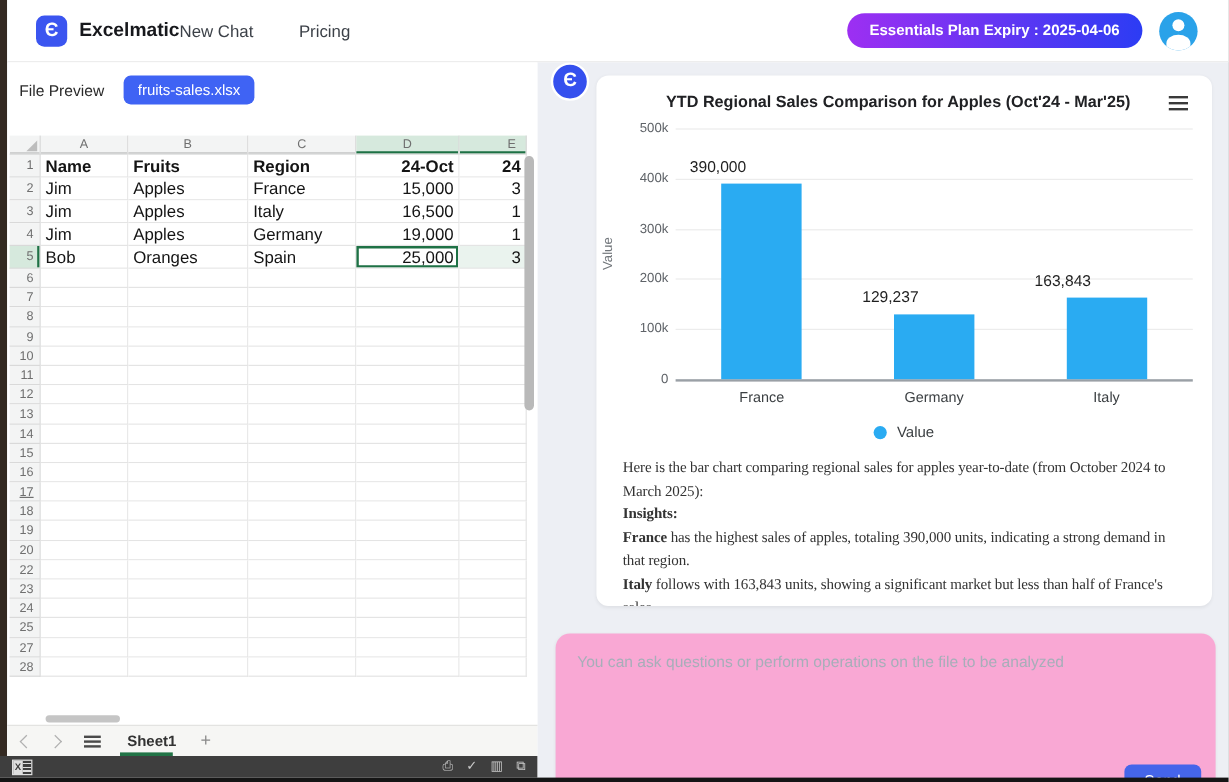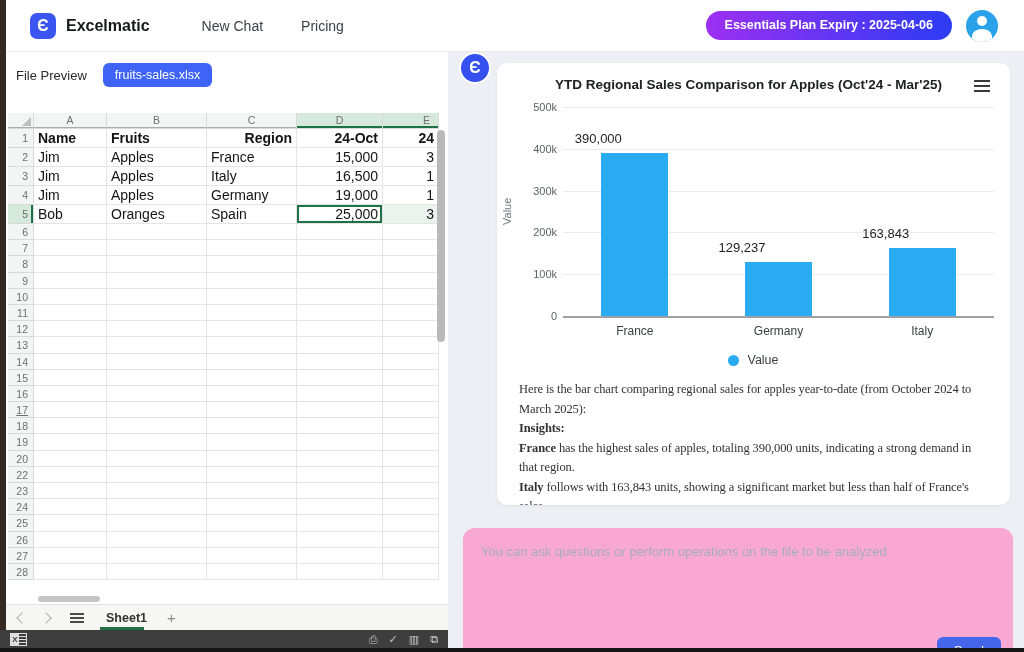--- a/index.html
+++ b/index.html
@@ -10,21 +10,21 @@
   }
   
   .desktop-strip { position:absolute; left:0; top:0; width:6px; height:630px; background:#342a22; }
 
   
   .nav { position:absolute; left:6px; top:0; width:1018px; height:52px; background:#fff;
          border-bottom:1px solid #e9e9e9; display:flex; align-items:center; }
   .logo-sq { width:26px; height:26px; margin-left:24px; border-radius:7px; background:#3b55f0;
              color:#fff; font-weight:bold; font-size:16px; line-height:26px; text-align:center; }
   .brand { margin-left:10px; font-size:16px; font-weight:600; color:#17181c; }
-  .nav-link { margin-left:52px; font-size:14px; font-weight:500; color:#3c4148; cursor:pointer; }
+  .nav-link { font-size:14px; font-weight:500; color:#3c4148; cursor:pointer; }
   .nav-link + .nav-link { margin-left:38px; }
   .nav-right { margin-left:auto; display:flex; align-items:center; }
   .plan-pill { height:29px; line-height:29px; padding:0 19px; border-radius:15px; color:#fff;
                font-size:12.5px; font-weight:600;
                background:linear-gradient(90deg,#9d2ff2 0%,#2c3cf4 100%); }
   .avatar { position:relative; width:32px; height:32px; border-radius:50%; background:#2aa2e9;
             overflow:hidden; margin-left:14px; margin-right:26px; }
   .avatar .head { position:absolute; top:6px; left:11px; width:10px; height:10px; background:#fff; border-radius:50%; }
   .avatar .torso { position:absolute; top:19px; left:6px; width:20px; height:14px; background:#fff; border-radius:50% 50% 0 0; }
 
@@ -159,21 +159,21 @@
           <div class="c" style="width: 73px;">A</div>
           <div class="c" style="width: 100px;">B</div>
           <div class="c" style="width: 90px;">C</div>
           <div class="c sel" style="width: 86px;">D</div>
           <div class="c sel lastcol" style="width: 56px;">E</div>
         </div>
         <div class="srow tall">
           <div class="c rowhdr" style="width: 26px;">1</div>
           <div class="c cell b" style="width: 73px;">Name</div>
           <div class="c cell b" style="width: 100px;">Fruits</div>
-          <div class="c cell b" style="width: 90px; text-align: right;">Region</div>
+          <div class="c cell b" style="width: 90px;">Region</div>
           <div class="c cell b num" style="width: 86px;">24-Oct</div>
           <div class="c cell b num" style="width: 56px;">24</div>
         </div>
         <div class="srow tall">
           <div class="c rowhdr" style="width: 26px;">2</div>
           <div class="c cell" style="width: 73px;">Jim</div>
           <div class="c cell" style="width: 100px;">Apples</div>
           <div class="c cell" style="width: 90px;">France</div>
           <div class="c cell num" style="width: 86px;">15,000</div>
           <div class="c cell num" style="width: 56px;">3</div>
@@ -341,28 +341,20 @@
         <div class="srow">
           <div class="c rowhdr" style="width: 26px;">24</div>
           <div class="c cell" style="width: 73px;"></div>
           <div class="c cell" style="width: 100px;"></div>
           <div class="c cell" style="width: 90px;"></div>
           <div class="c cell num" style="width: 86px;"></div>
           <div class="c cell num" style="width: 56px;"></div>
         </div>
         <div class="srow">
           <div class="c rowhdr" style="width: 26px;">25</div>
-          <div class="c cell" style="width: 73px;"></div>
-          <div class="c cell" style="width: 100px;"></div>
-          <div class="c cell" style="width: 90px;"></div>
-          <div class="c cell num" style="width: 86px;"></div>
-          <div class="c cell num" style="width: 56px;"></div>
-        </div>
-        <div class="srow">
-          <div class="c rowhdr" style="width: 26px;">26</div>
           <div class="c cell" style="width: 73px;"></div>
           <div class="c cell" style="width: 100px;"></div>
           <div class="c cell" style="width: 90px;"></div>
           <div class="c cell num" style="width: 86px;"></div>
           <div class="c cell num" style="width: 56px;"></div>
         </div>
         <div class="srow">
           <div class="c rowhdr" style="width: 26px;">27</div>
           <div class="c cell" style="width: 73px;"></div>
           <div class="c cell" style="width: 100px;"></div>

